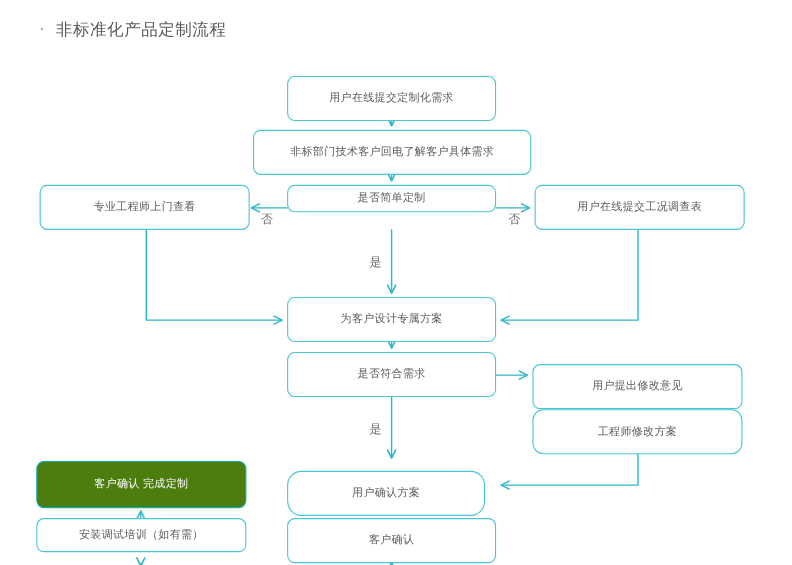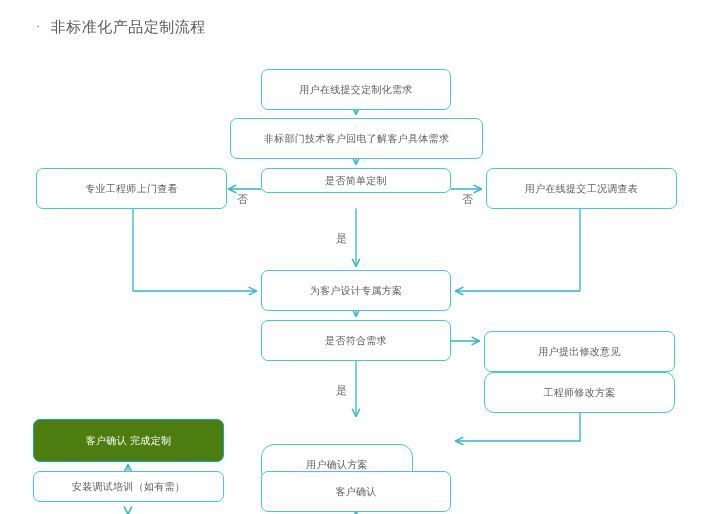--- a/index.html
+++ b/index.html
@@ -139,21 +139,21 @@
       </div>
       <div class="node" style="left: 484px; top: 320px; width: 191px; height: 41px; margin-top: 11px;">
         <span>用户提出修改意见</span>
       </div>
       <div class="node" style="left: 484px; top: 372px; width: 191px; height: 41px; border-radius: 10px;">
         <span>工程师修改方案</span>
       </div>
       <div class="node filled" style="left: 33px; top: 419px; width: 191px; height: 43px;">
         <span>客户确认 完成定制</span>
       </div>
-      <div class="node" style="left: 261px; top: 444px; width: 152px; height: 41px; border-radius: 13px;">
+      <div class="node" style="left: 261px; top: 428px; width: 180px; height: 41px; border-radius: 13px;">
         <span>用户确认方案</span>
       </div>
       <div class="node" style="left: 33px; top: 471px; width: 191px; height: 31px;">
         <span>安装调试培训（如有需）</span>
       </div>
       <div class="node" style="left: 261px; top: 471px; width: 190px; height: 41px;">
         <span>客户确认</span>
       </div>
     </div>
   <div id="label-layer">

